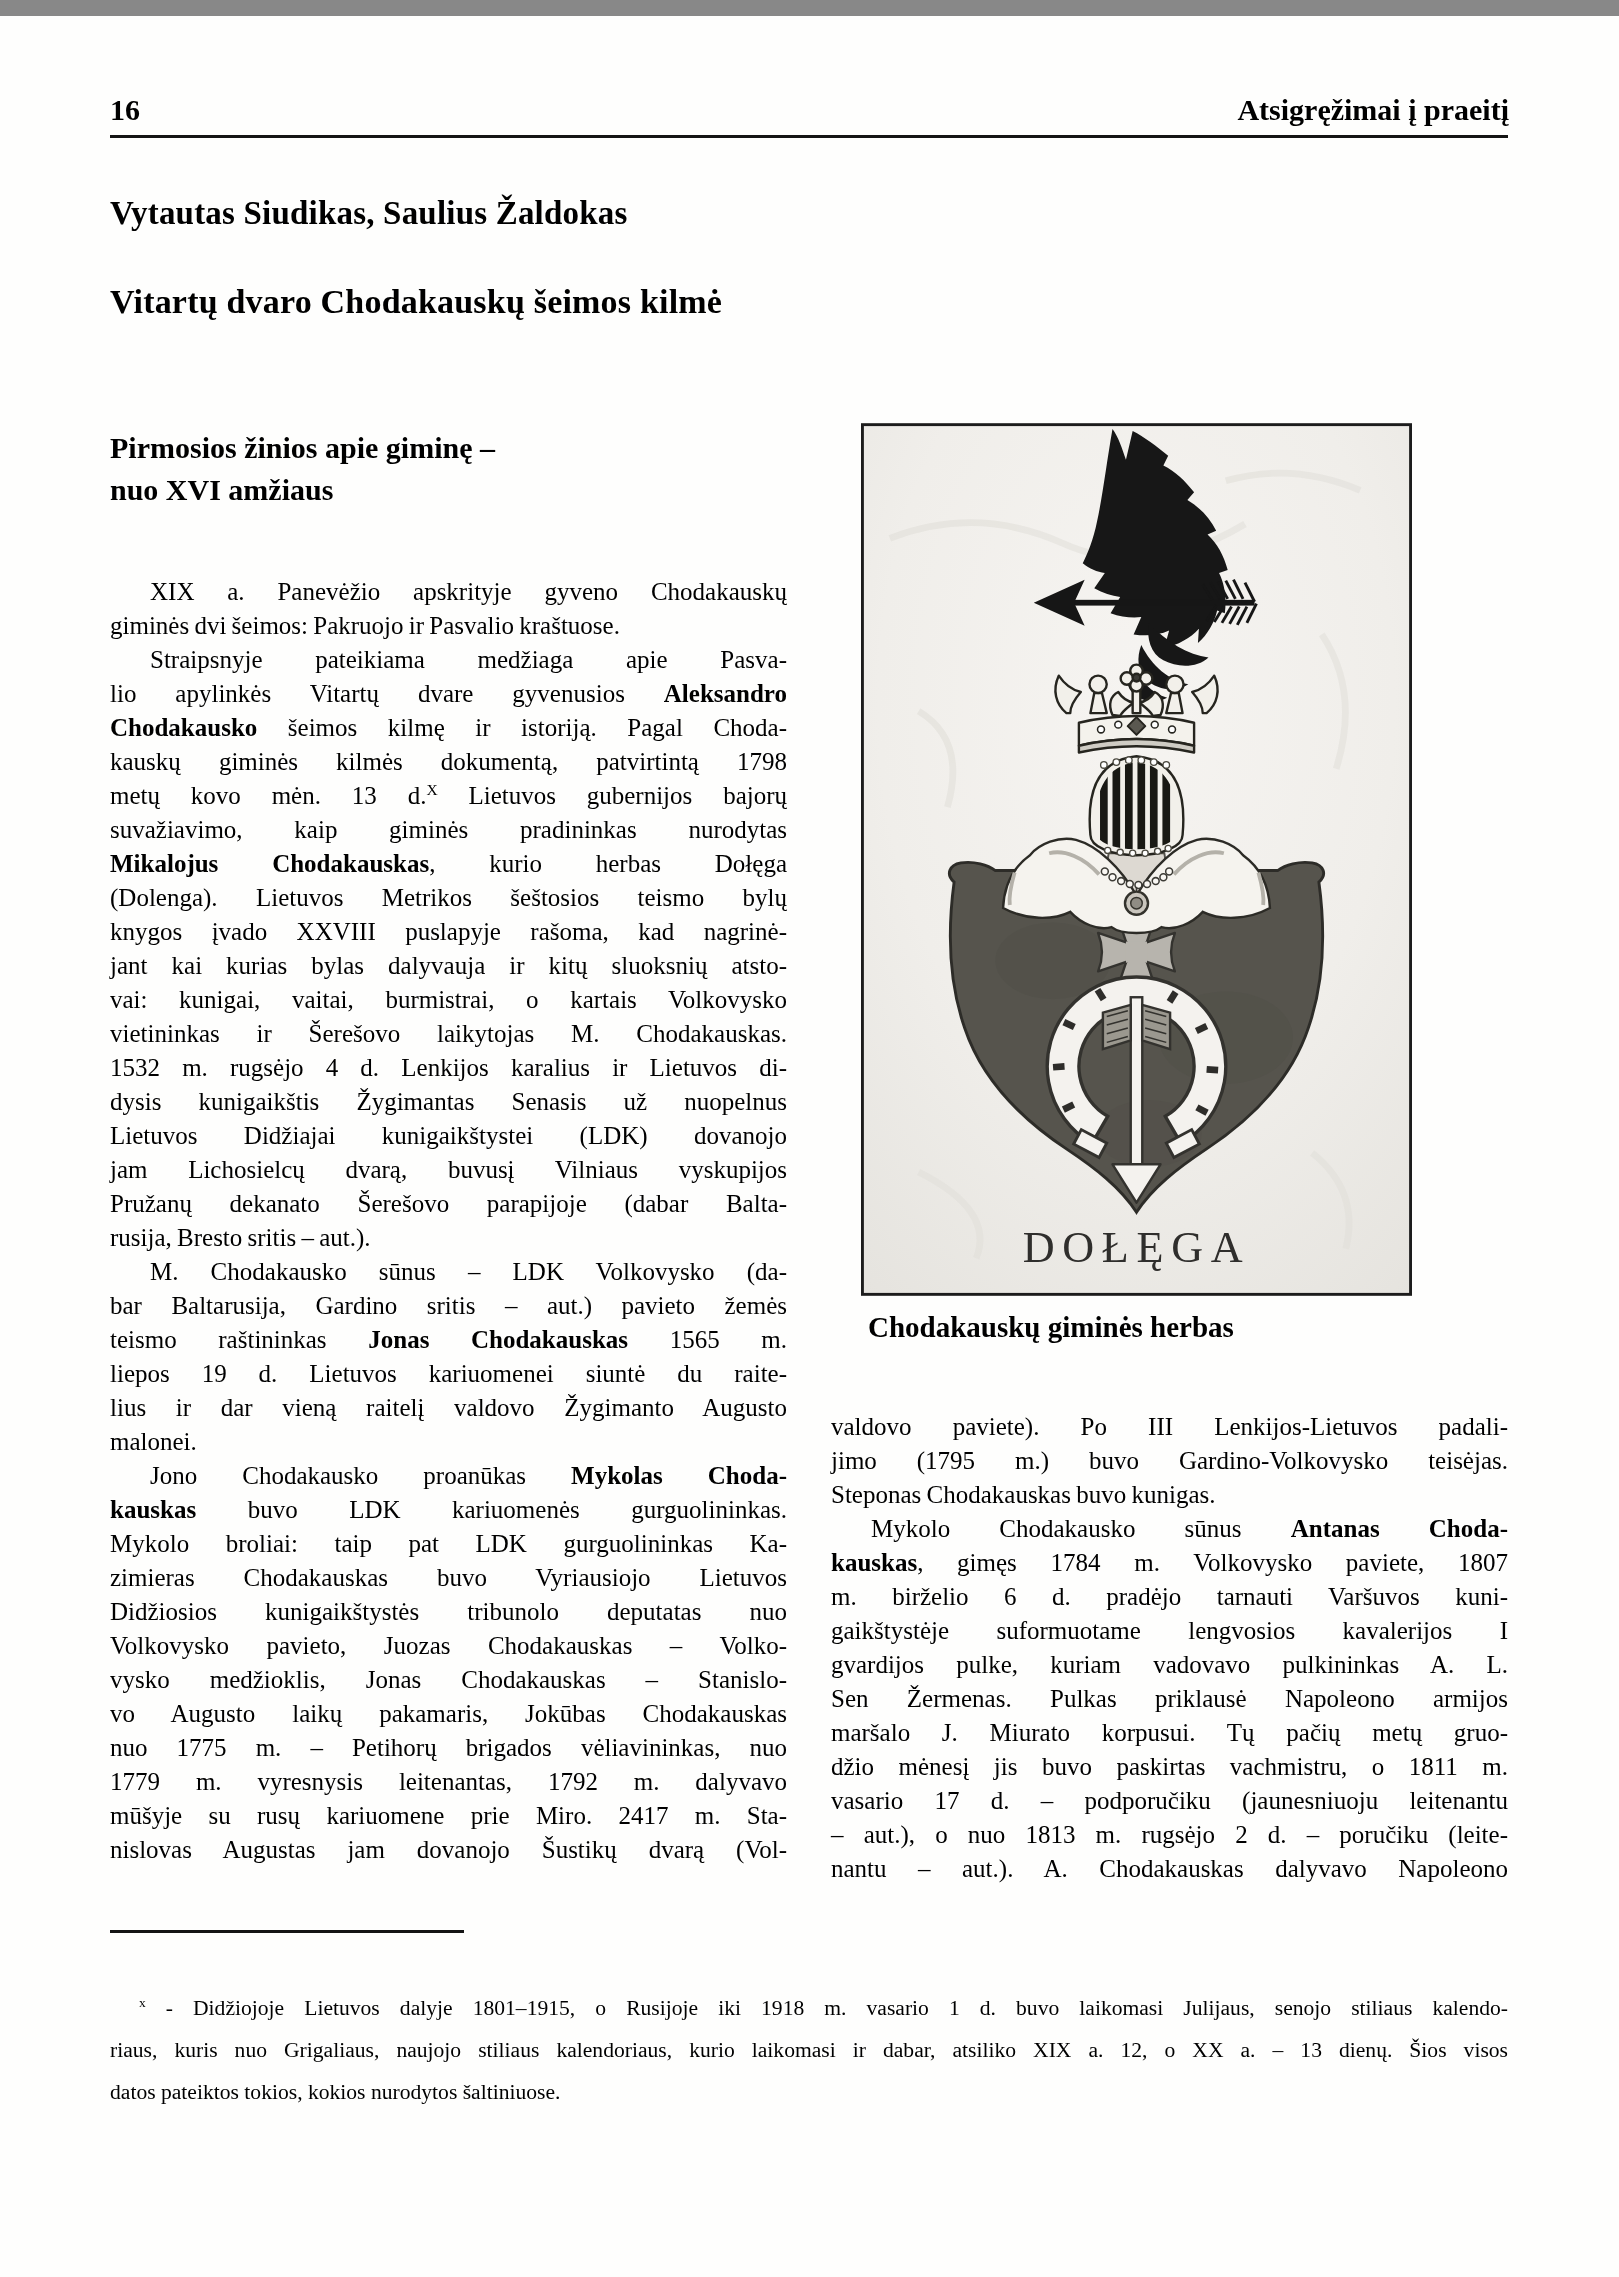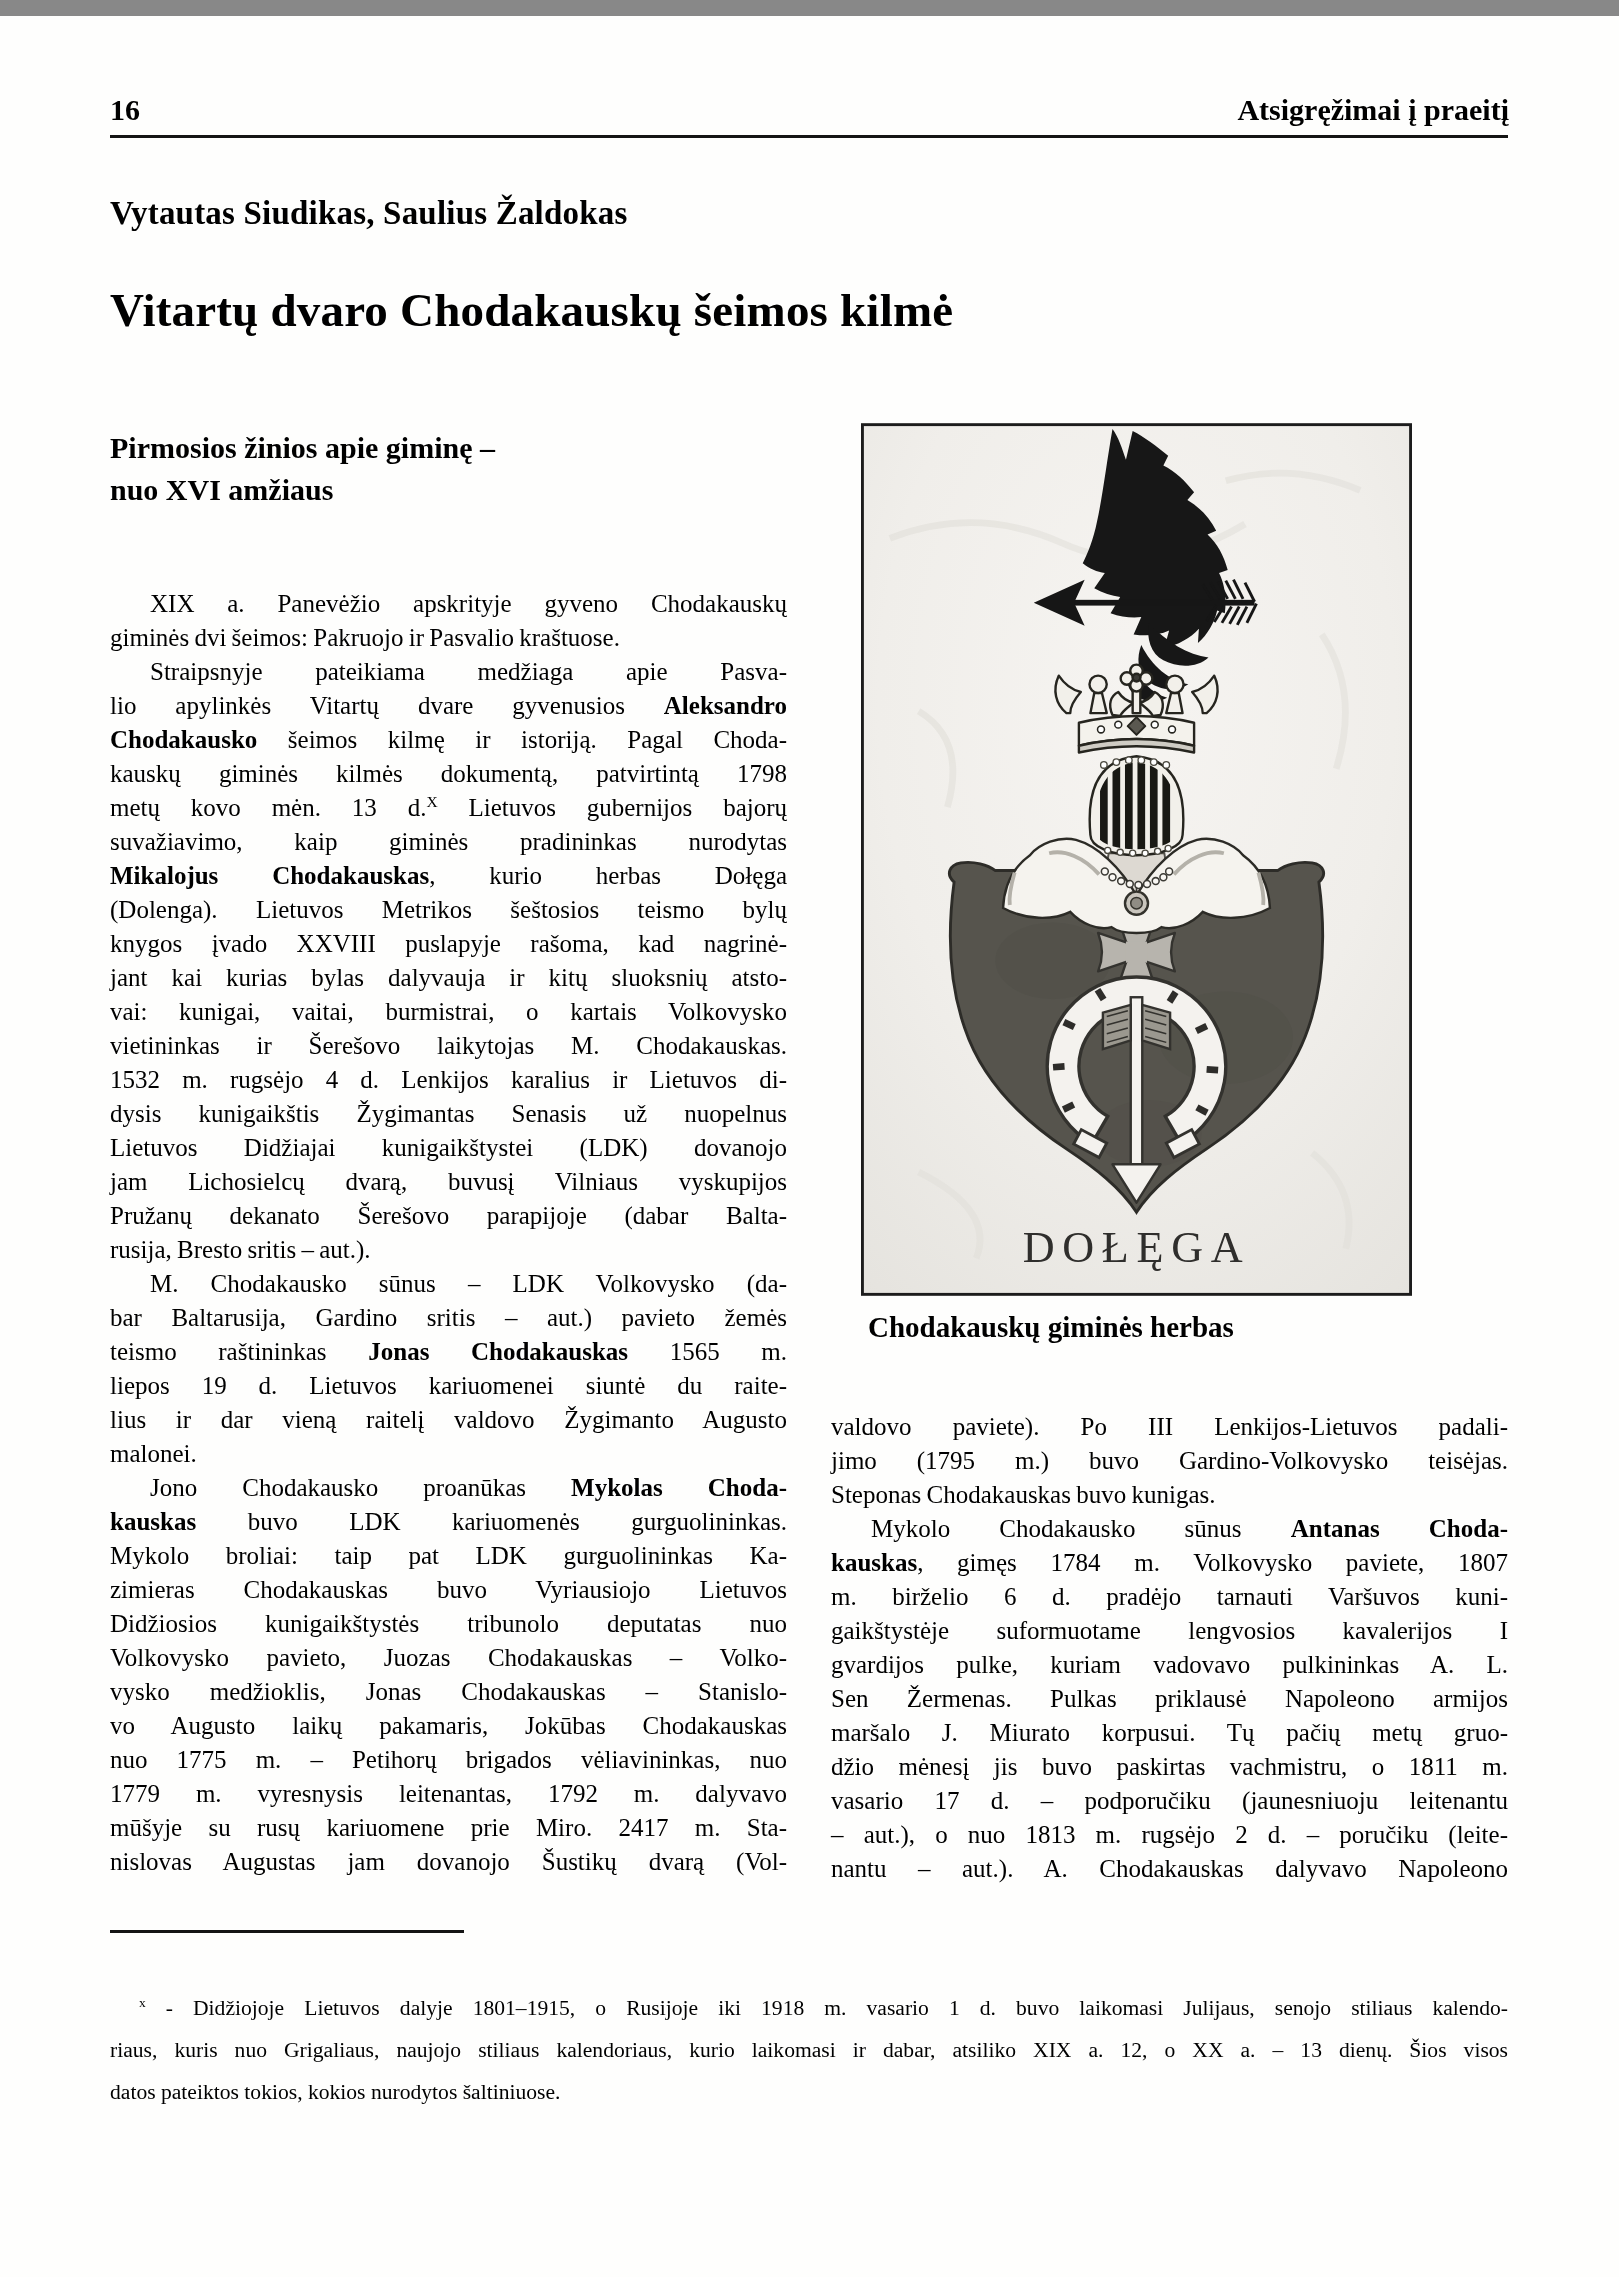--- a/index.html
+++ b/index.html
@@ -12,21 +12,21 @@
     overflow:hidden;
     margin-top:16px;
   }
   .abs{position:absolute;}
   .hdr-num{left:110px;top:77px;font-weight:bold;font-size:30px;}
   .hdr-head{right:111px;top:77px;font-weight:bold;font-size:30px;text-align:center;}
   .rule{left:110px;top:119px;width:1398px;height:2.9px;background:#141414;}
   .authors{left:110px;top:179px;font-weight:bold;font-size:33px;letter-spacing:0.2px;}
   .title{left:110px;top:267px;font-weight:bold;font-size:47px;letter-spacing:0.2px;}
   .subhead{left:110px;top:411px;font-weight:bold;font-size:30px;line-height:42px;width:677px;}
-  .colL{left:110px;top:571px;width:677px;}
+  .colL{left:110px;top:559px;width:677px;}
   .colR{left:831px;top:1394px;width:677px;}
   .bodytext .ln{
     font-size:25px;line-height:34px;
     text-align:justify;text-align-last:justify;
     word-spacing:-1px;white-space:normal;
   }
   .bodytext .ln.noj{text-align-last:left;}
   .bodytext .ln.ind{text-indent:40px;}
   .bodytext sup{font-size:.62em;vertical-align:super;line-height:0;}
   .figframe{left:861px;top:407px;width:613px;height:873px;}
@@ -45,21 +45,21 @@
 </head>
 <body>
 
 <div class="page">
 
   <div class="abs hdr-num">16</div>
   <div class="abs hdr-head">Atsigręžimai į praeitį</div>
   <div class="abs rule"></div>
 
   <div class="abs authors">Vytautas Siudikas, Saulius Žaldokas</div>
-  <h1 class="abs title" style="margin:0;font-size:47px;text-align:right;">Vitartų dvaro Chodakauskų šeimos kilmė</h1>
+  <h1 class="abs title" style="margin:0;font-size:34px;text-align:right;">Vitartų dvaro Chodakauskų šeimos kilmė</h1>
 
   <div class="abs subhead">
     <div>Pirmosios žinios apie giminę –</div>
     <div>nuo XVI amžiaus</div>
   </div>
 
   <div class="abs colL bodytext">
       <div class="ln ind"><span>XIX a. Panevėžio apskrityje gyveno Chodakauskų</span></div>
       <div class="ln noj"><span>giminės dvi šeimos: Pakruojo ir Pasvalio kraštuose.</span></div>
       <div class="ln ind"><span>Straipsnyje pateikiama medžiaga apie Pasva-</span></div>

